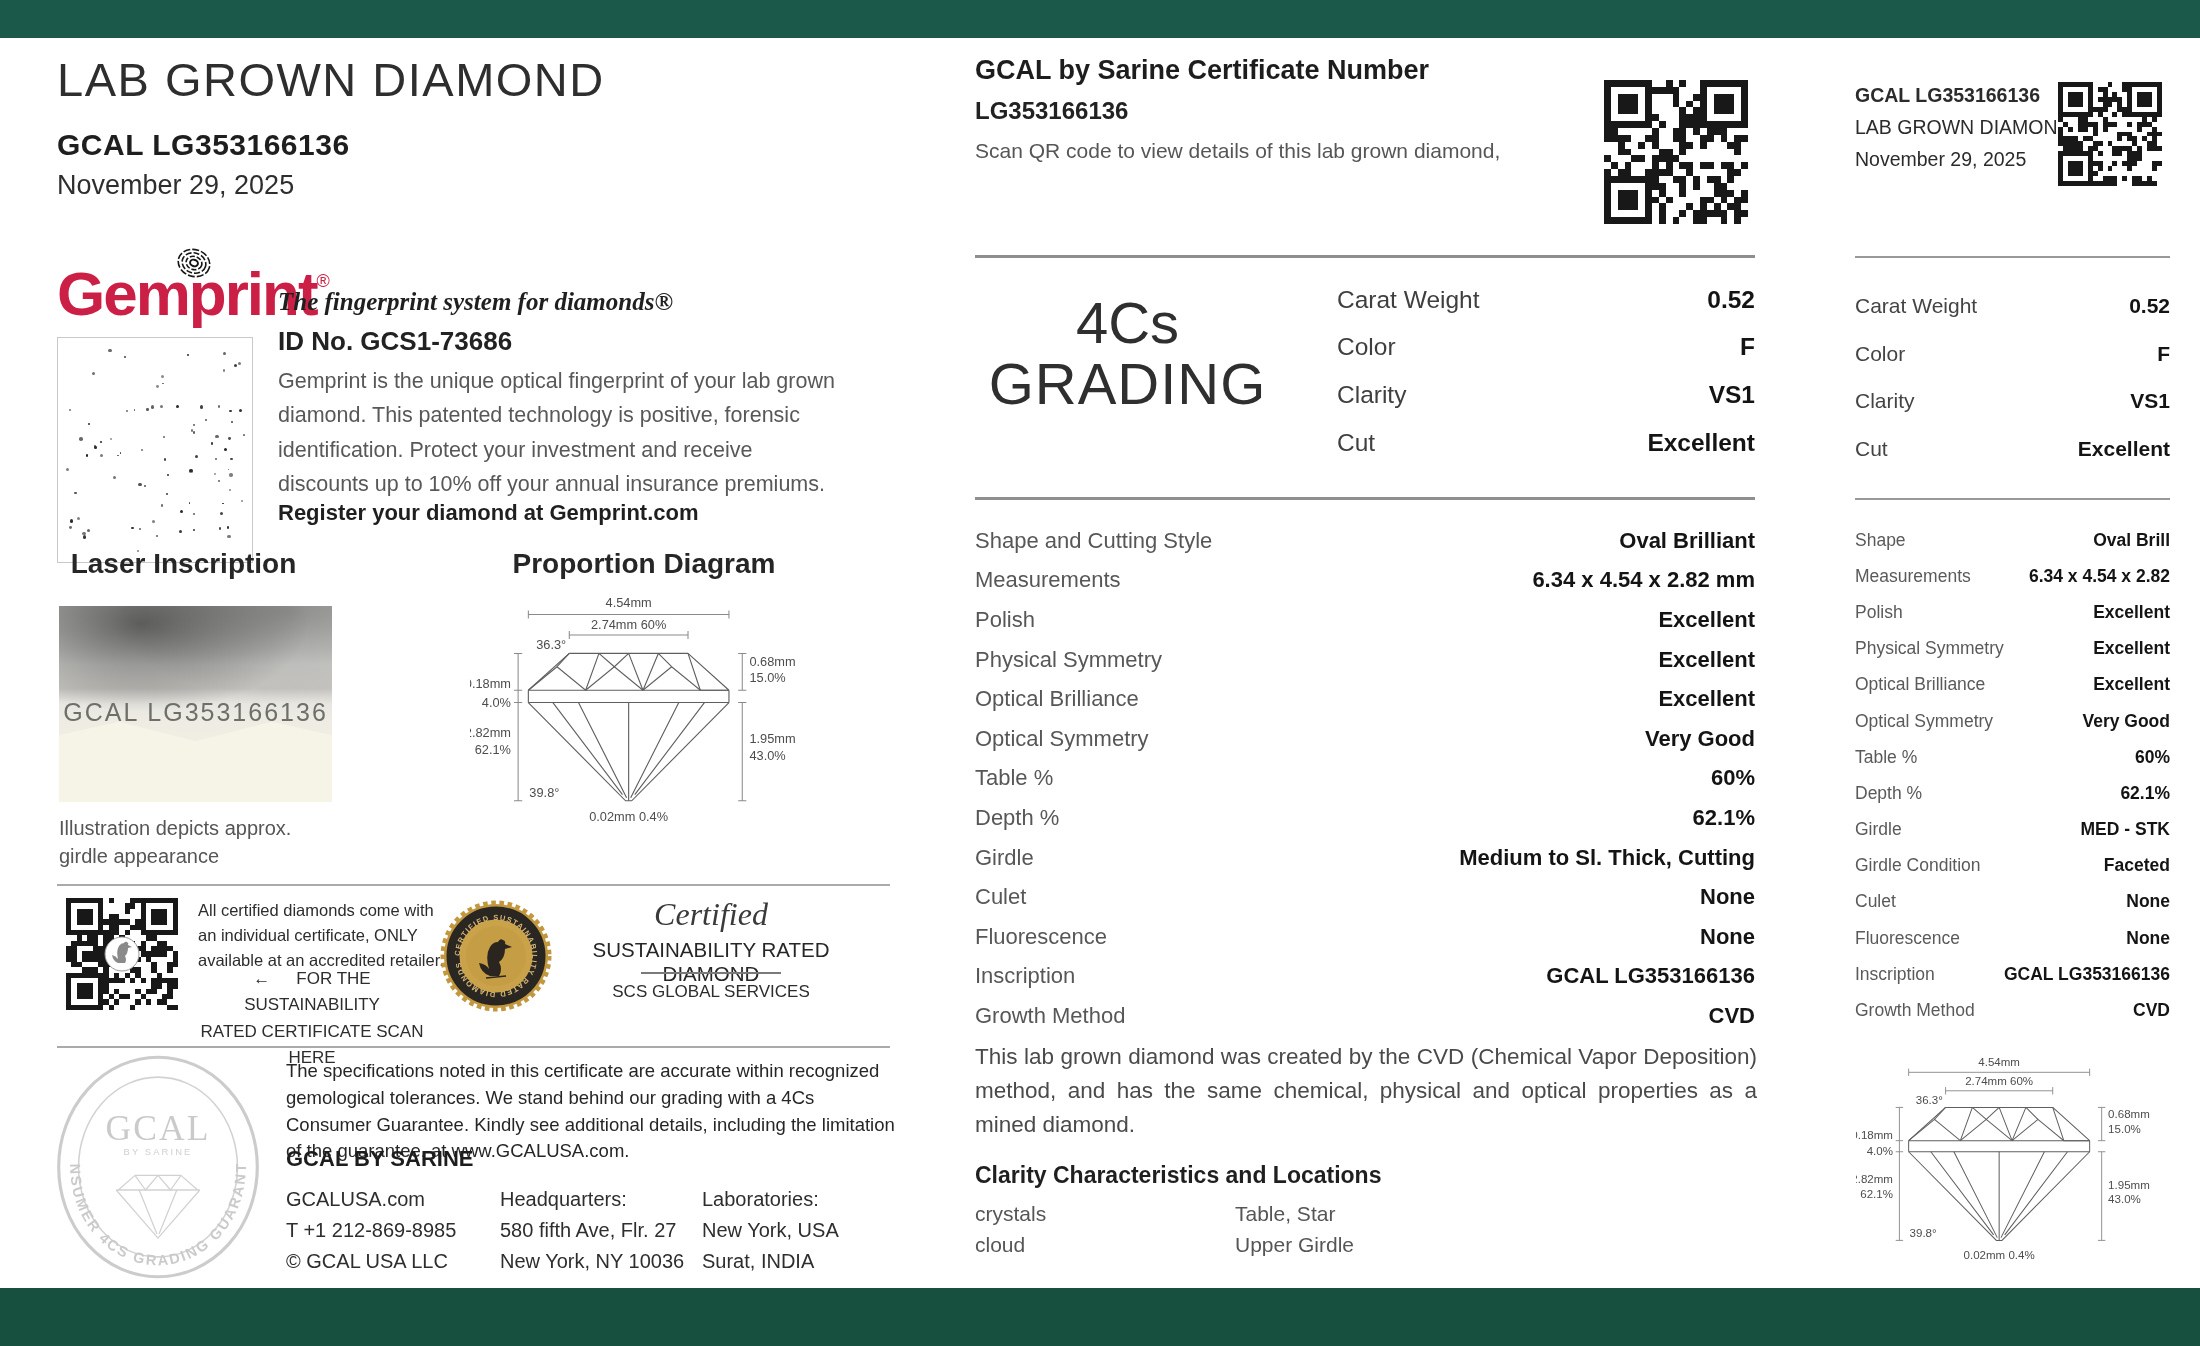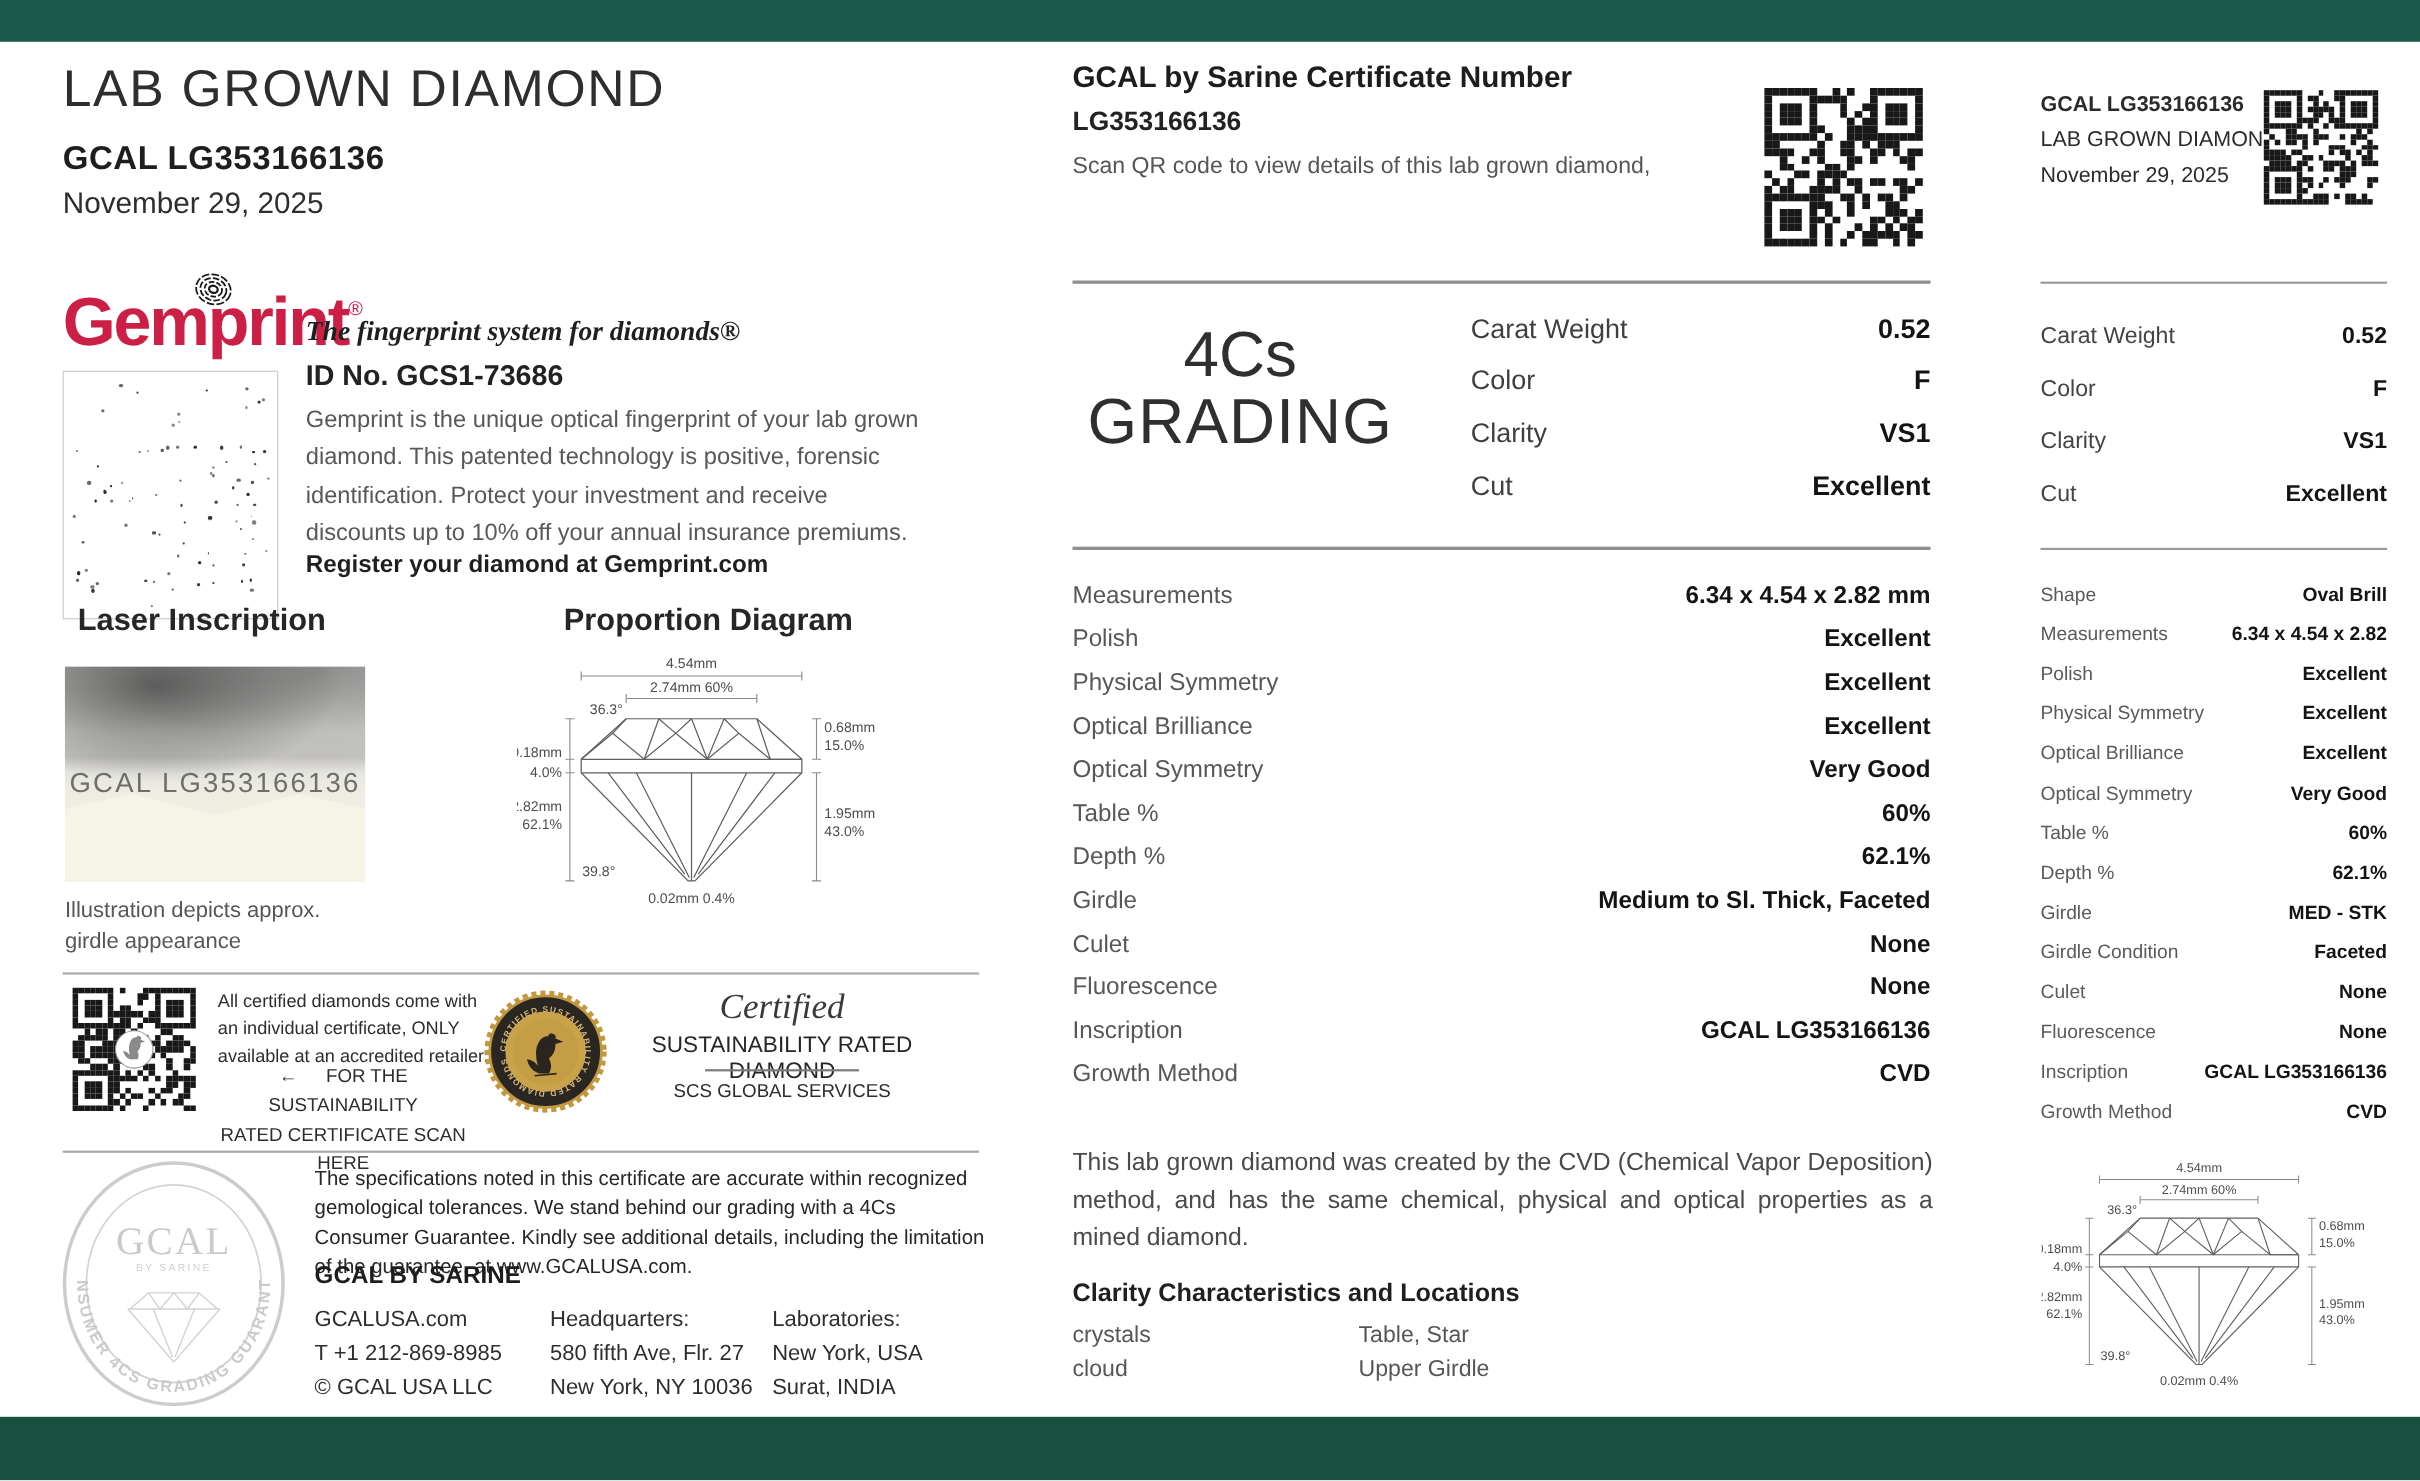--- a/index.html
+++ b/index.html
@@ -1198,20 +1198,24 @@
       <div class="row">
         <span class="lbl">Cut</span>
         <span class="val">Excellent</span>
       </div>
     </div>
 
   <div class="abs hr" style="left:975px;top:497px;width:780px;height:3px;background:#8f8f8f;"></div>
 
   <div class="abs rows-c" style="left:975px;top:521px;width:780px;">
 
+      <div class="row">
+        <span class="lbl">Shape and Cutting Style</span>
+        <span class="val">Oval Brilliant</span>
+      </div>
 
       <div class="row">
         <span class="lbl">Measurements</span>
         <span class="val">6.34 x 4.54 x 2.82 mm</span>
       </div>
 
       <div class="row">
         <span class="lbl">Polish</span>
         <span class="val">Excellent</span>
       </div>
@@ -1236,21 +1240,21 @@
         <span class="val">60%</span>
       </div>
 
       <div class="row">
         <span class="lbl">Depth %</span>
         <span class="val">62.1%</span>
       </div>
 
       <div class="row">
         <span class="lbl">Girdle</span>
-        <span class="val">Medium to Sl. Thick, Faceted</span>
+        <span class="val">Medium to Sl. Thick, Cutting</span>
       </div>
 
       <div class="row">
         <span class="lbl">Culet</span>
         <span class="val">None</span>
       </div>
 
       <div class="row">
         <span class="lbl">Fluorescence</span>
         <span class="val">None</span>

